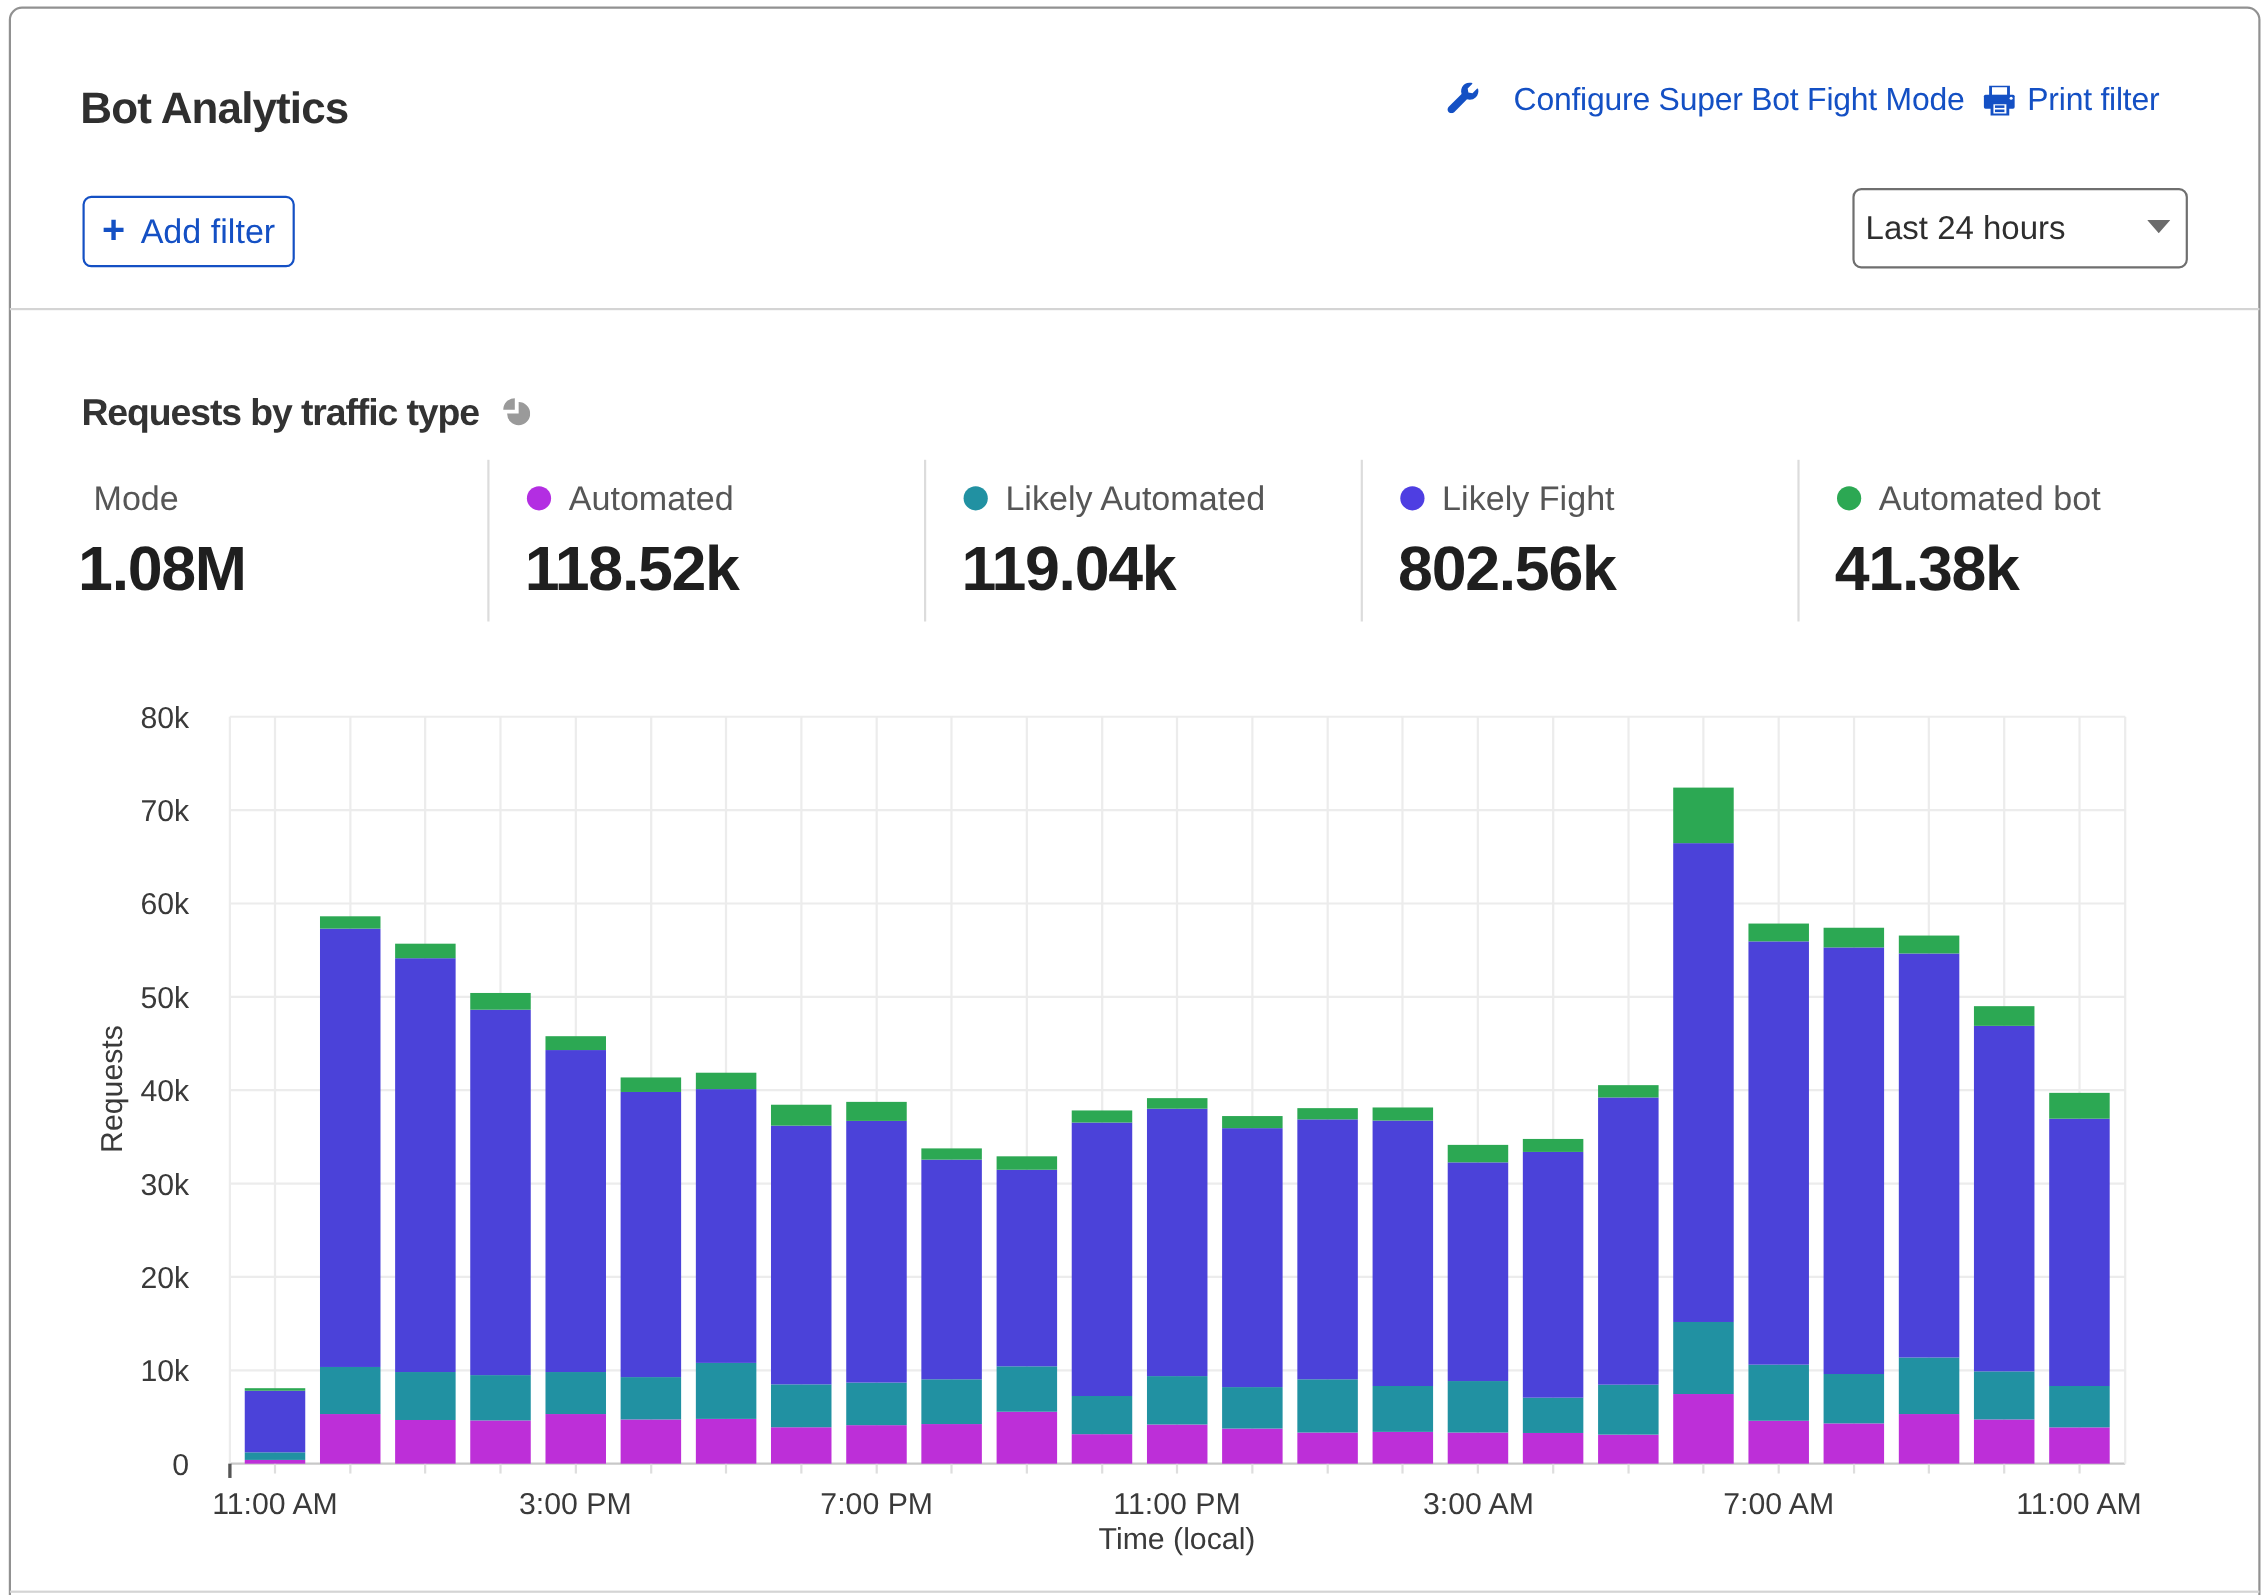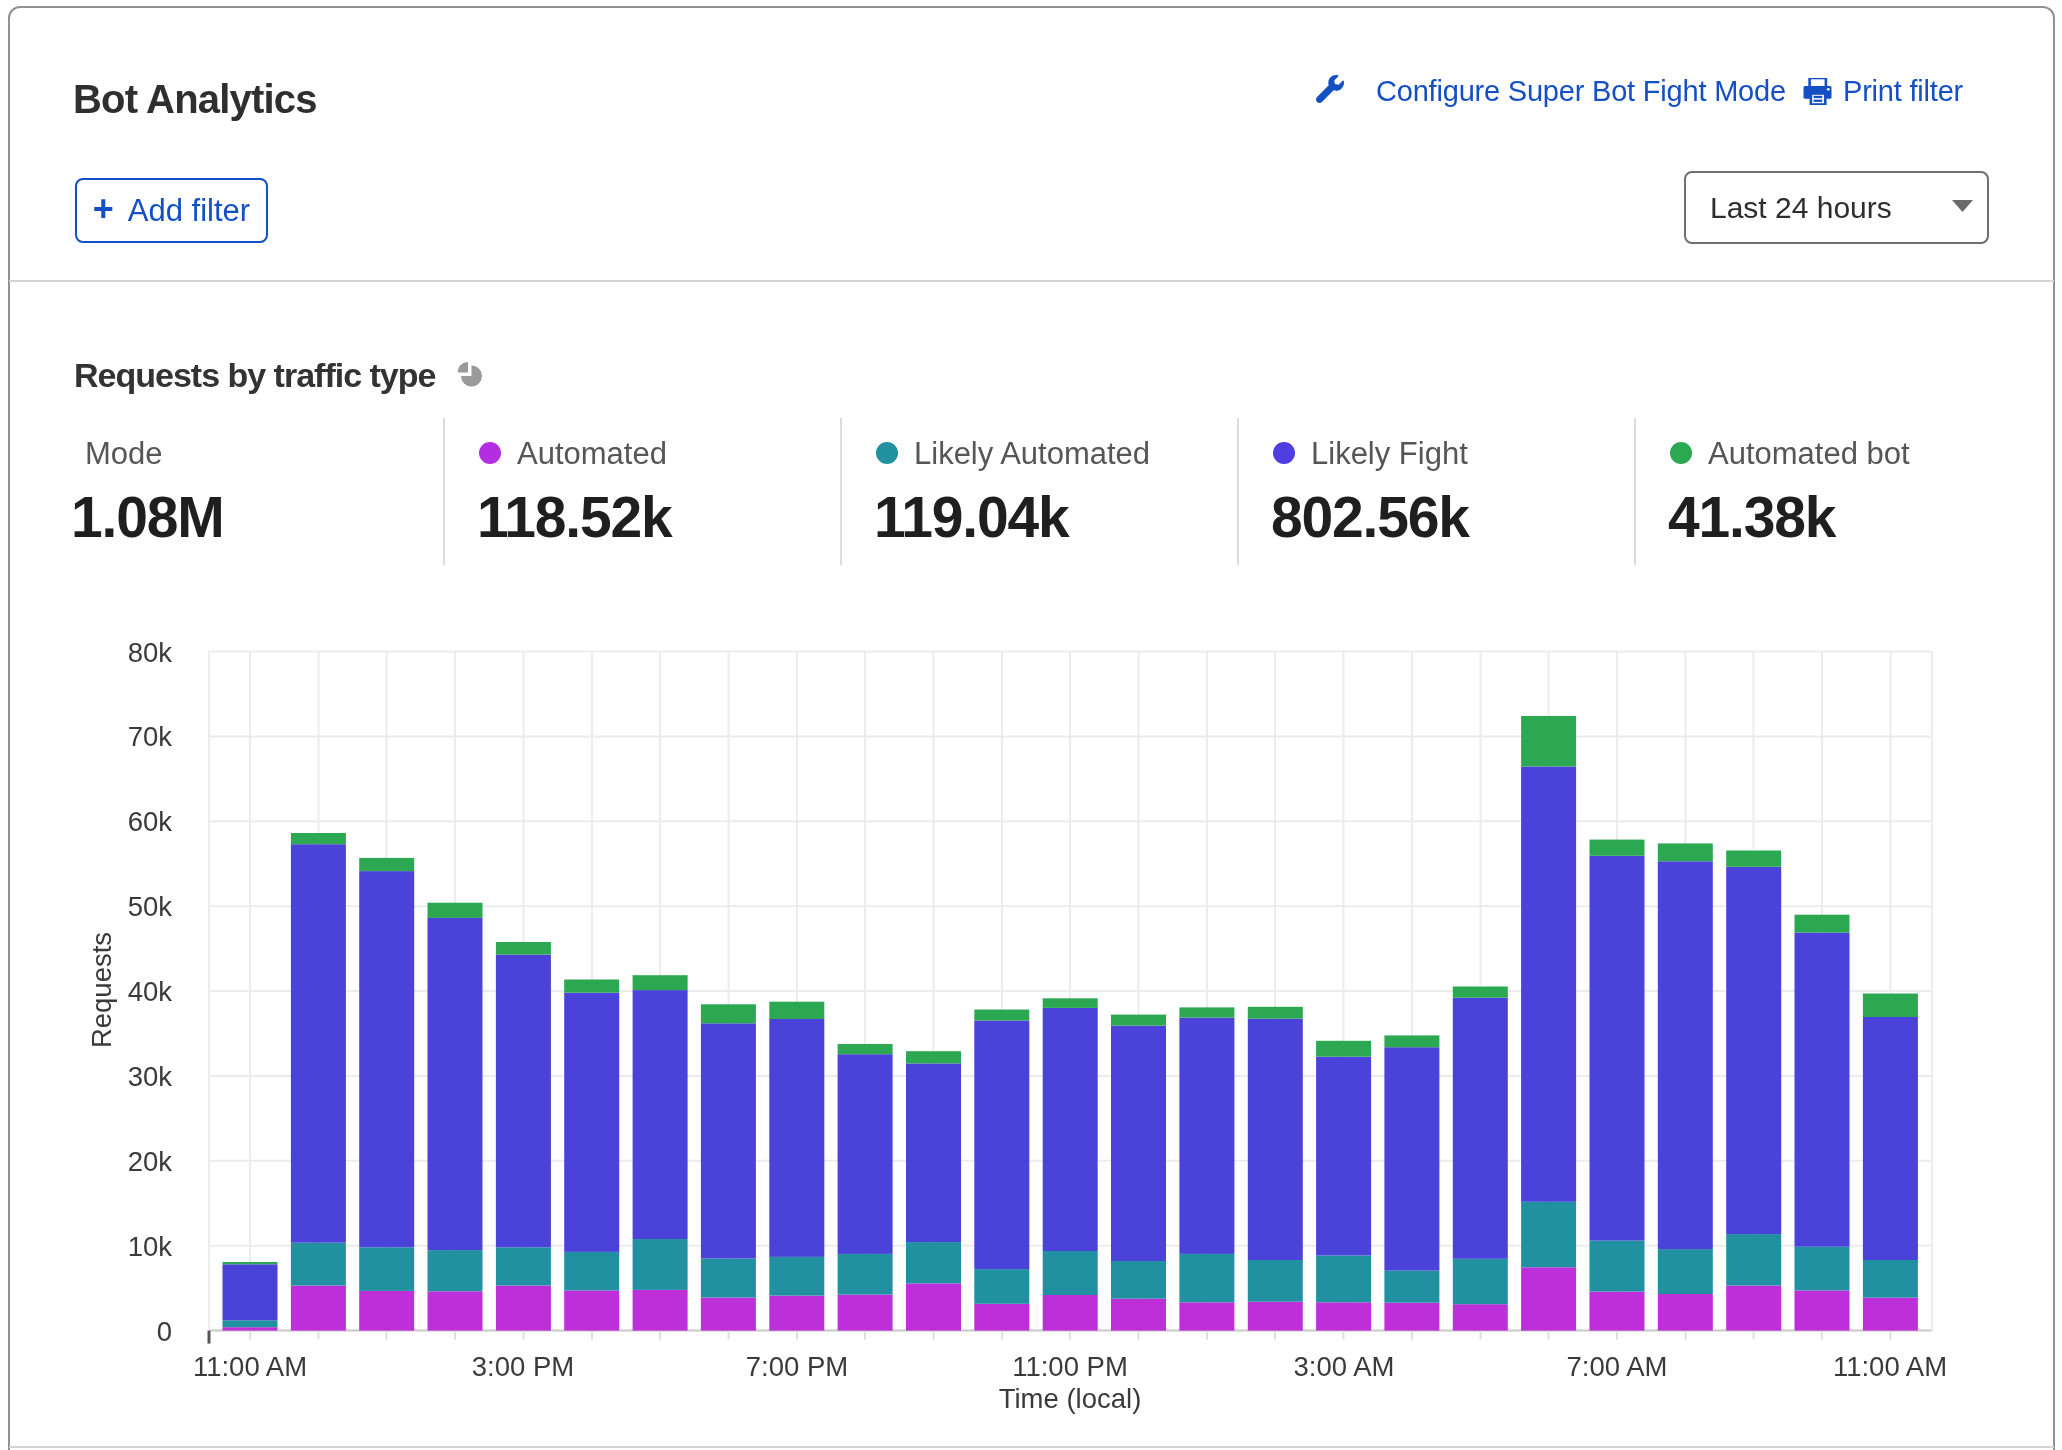--- a/index.html
+++ b/index.html
@@ -32,21 +32,21 @@
   <rect x="7.4" y="15.5" width="14.4" height="11" fill="#fff" stroke="#1450c4" stroke-width="2.6"></rect>
   <rect x="10.1" y="17.8" width="8.6" height="2.3" fill="#1450c4"></rect>
   <rect x="10.1" y="21.6" width="8.6" height="2.3" fill="#1450c4"></rect>
   <circle cx="24.8" cy="11.3" r="1.4" fill="#fff"></circle>
 </svg>
 <div class="abs link" style="left:1843px;top:75px">Print filter</div>
 
 <div class="abs btn"><span style="font-size:36px;font-weight:700;margin-right:14px;margin-top:-3px">+</span>Add filter</div>
 
 <div class="abs dd">
-    <span style="margin-left:24px">Last 24 hours</span>
+    <span style="margin-left:10px">Last 24 hours</span>
   </div>
 <svg class="abs" style="left:1952px;top:200px" width="21" height="12" viewBox="0 0 21 12">
     <path d="M0 0 L21 0 L10.5 12 Z" fill="#6b6b6b"></path>
   </svg>
 
 <div class="abs divider"></div>
 <div class="abs" style="left:9px;top:1446px;width:2045px;height:2px;background:#d4d4d4;"></div>
 
 <div class="abs h2">Requests by traffic type</div>
 <svg class="abs" style="left:453px;top:359px" width="29" height="29" viewBox="0 0 29 29">

